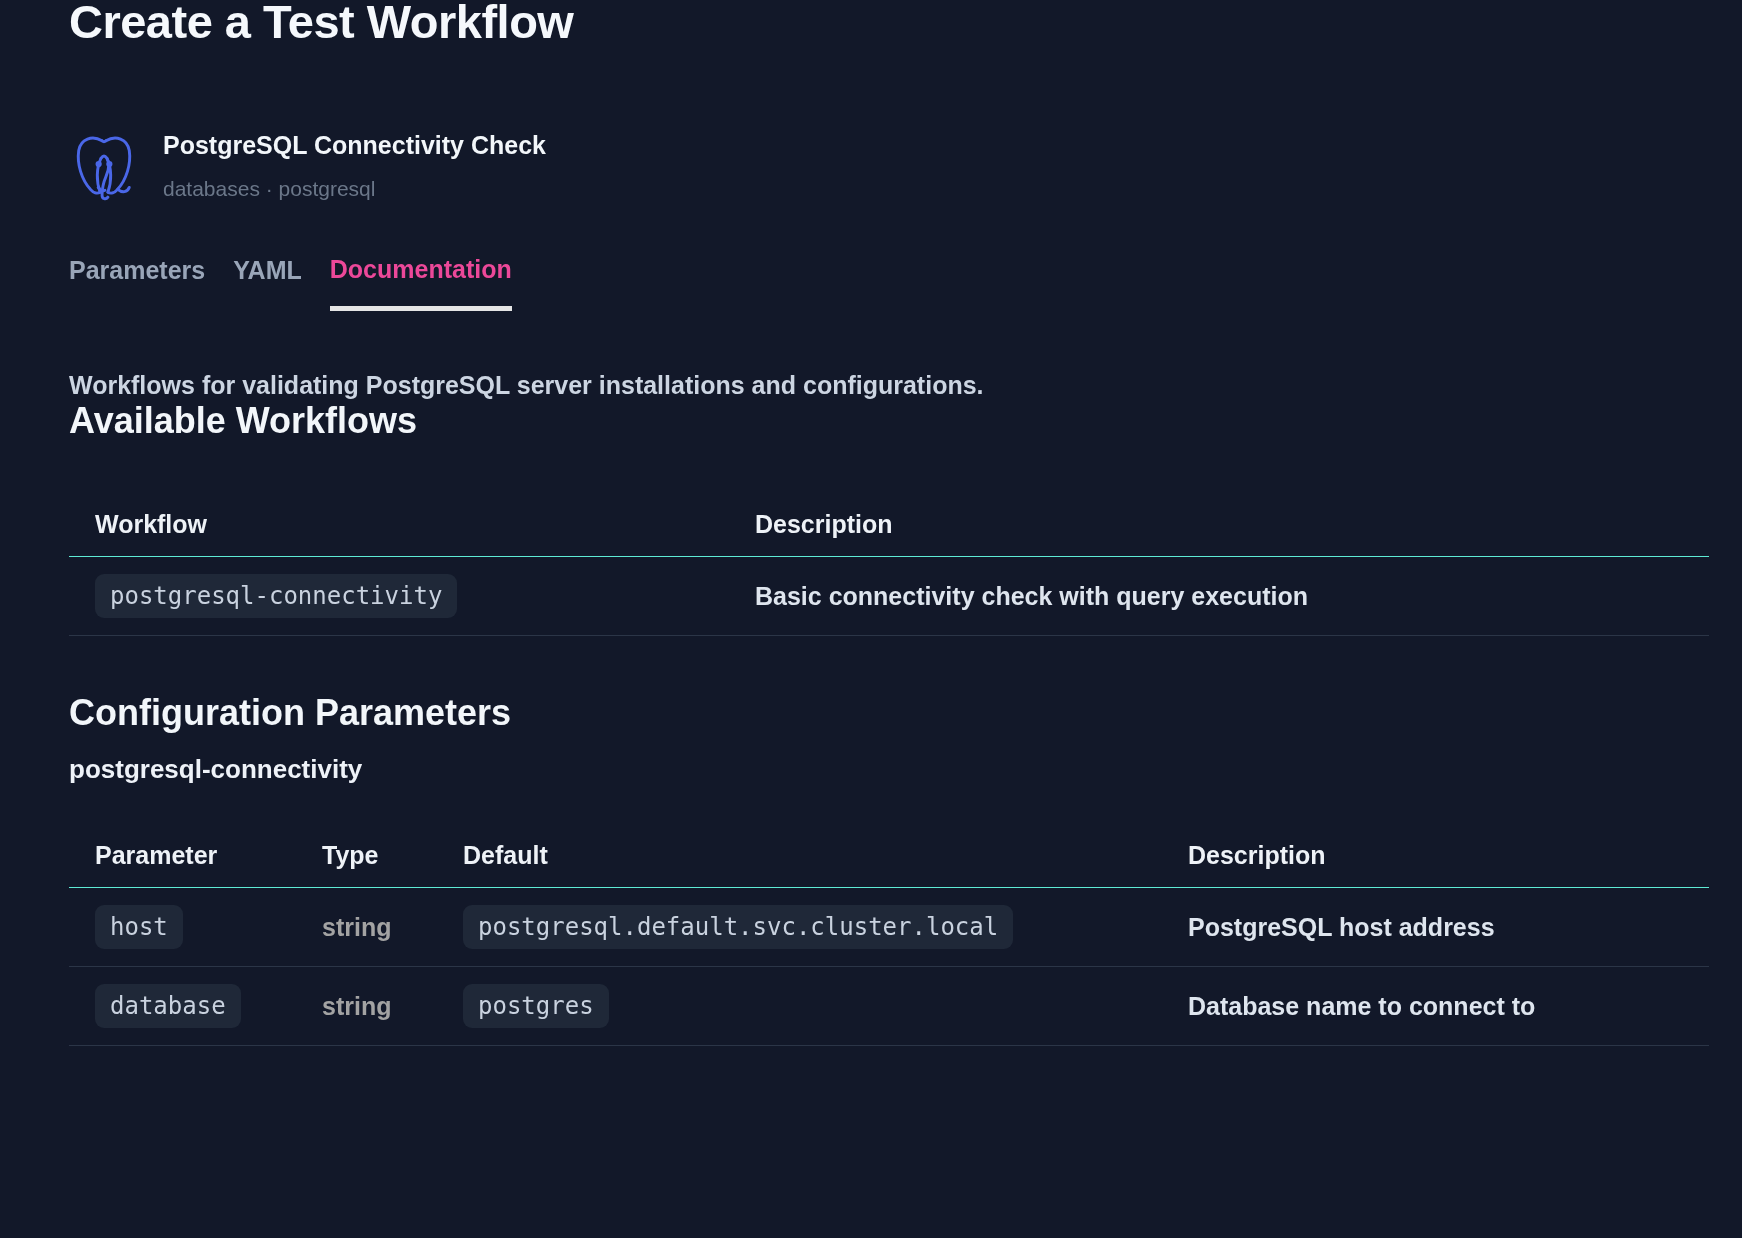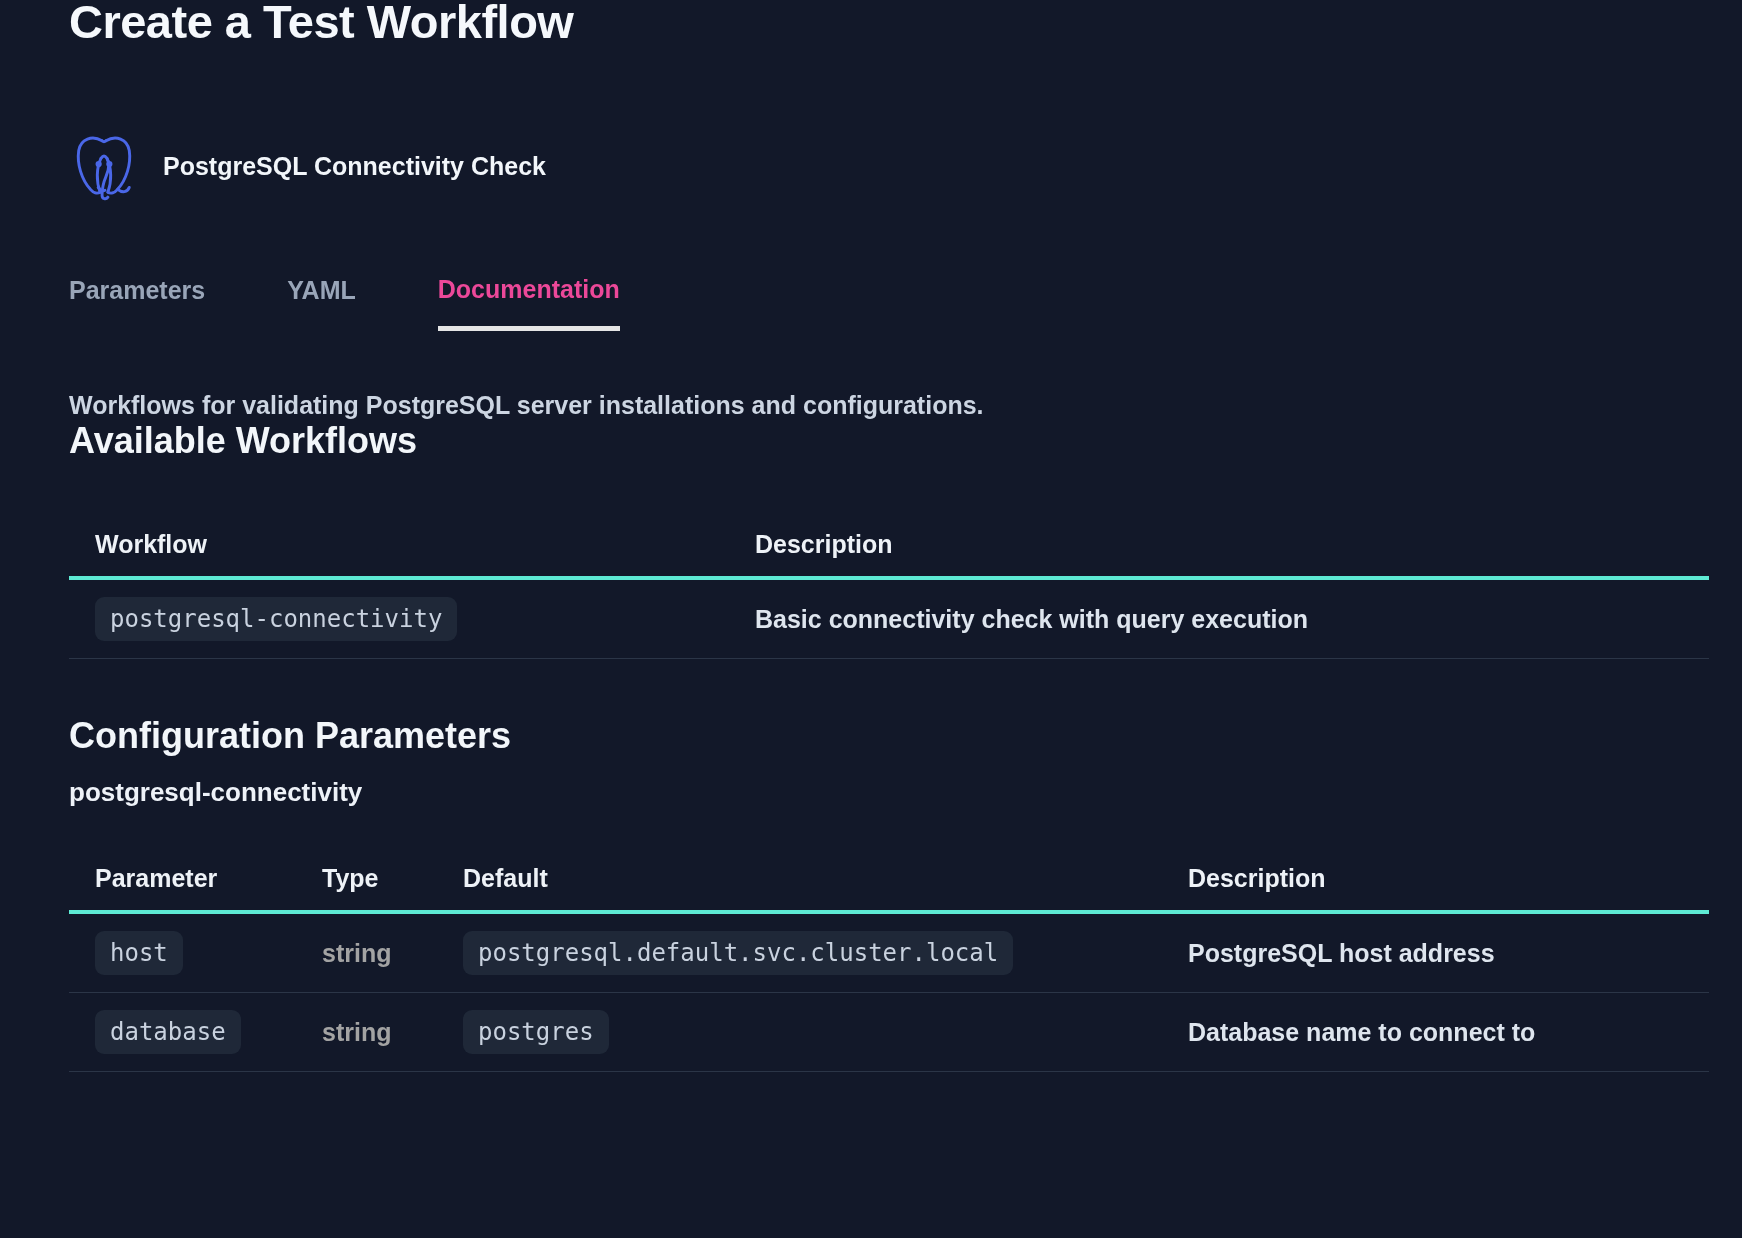--- a/index.html
+++ b/index.html
@@ -21,41 +21,41 @@
   }
 
   
   .wf-header { display:flex; align-items:center; gap:24px; margin-top:82px; }
   .wf-logo { width:70px; height:70px; flex:0 0 auto; }
   .wf-titles { display:flex; flex-direction:column; gap:17px; }
   .wf-name { font-size:25px; font-weight:700; color:#f2f6fa; }
   .wf-meta { font-size:21px; font-weight:400; color:#6b7789; }
 
   
-  .tabs { display:flex; gap:82px; margin-top:74px; }
+  .tabs { display:flex; gap:28px; margin-top:54px; }
   .tab {
     font-size:25px; font-weight:600; color:#99a5b8;
     padding-bottom:22px; border-bottom:3px solid transparent;
     cursor:pointer; background:none; border-top:none; border-left:none; border-right:none;
     font-family:"Liberation Sans", sans-serif;
   }
   .tab.active { color:#ec4899; font-weight:700; border-bottom:5px solid #e5e5e5; }
 
   
   .doc-title { margin-top:55px; font-size:45px; font-weight:700; color:#f4f7fb; letter-spacing:-0.5px; }
   .doc-subtitle { margin-top:60px; font-size:25px; font-weight:600; color:#ccd5e2; }
   .section-heading { font-size:36px; font-weight:700; color:#f2f6fa; }
   .config-heading { margin-top:56px; font-size:36px; font-weight:700; color:#f2f6fa; }
   .config-subheading { margin-top:20px; font-size:26px; font-weight:700; color:#eef2f8; }
 
   
   table { border-collapse:collapse; width:1640px; table-layout:fixed; }
   th {
     text-align:left; font-size:25px; font-weight:700; color:#eef2f7;
-    padding:0 0 17px 0; border-bottom:4px solid #5eead4;
+    padding:0 0 17px 0; border-bottom:1px solid #5eead4;
   }
   td {
     vertical-align:middle; padding:17px 0;
     border-bottom:1px solid #2b3547;
     font-size:25px;
   }
   th.first, td.first { padding-left:26px; }
   .tbl-workflows { margin-top:66px; }
   .tbl-workflows th { padding-top:2px; }
   .tbl-params { margin-top:56px; }
@@ -88,20 +88,21 @@
       <path d="M32,63 C28,52 28,38 33,28"></path>
       <path d="M40,63 C44,52 44,38 39,28"></path>
       <path d="M33,28 C35,25 37,25 39,28 C42,33 41,40 38,47 C35,54 34,60 34,66 C34,70 38,71 40,68"></path>
       <circle cx="30.5" cy="34" r="2" stroke-width="2.4"></circle>
       <circle cx="41.5" cy="34" r="2" stroke-width="2.4"></circle>
       <path d="M30,58 C32,61 35,62 37,61"></path>
       <path d="M50,60 C55,64 60,63 62,58"></path>
     </svg>
     <div class="wf-titles">
       <div class="wf-name">PostgreSQL Connectivity Check</div>
+      <div class="wf-meta">databases · postgresql</div>
     </div>
   </div>
 
   <div class="tabs">
     <button class="tab">Parameters</button>
     <button class="tab">YAML</button>
     <button class="tab active">Documentation</button>
   </div>
 
   <p class="doc-subtitle">Workflows for validating PostgreSQL server installations and configurations.</p>

